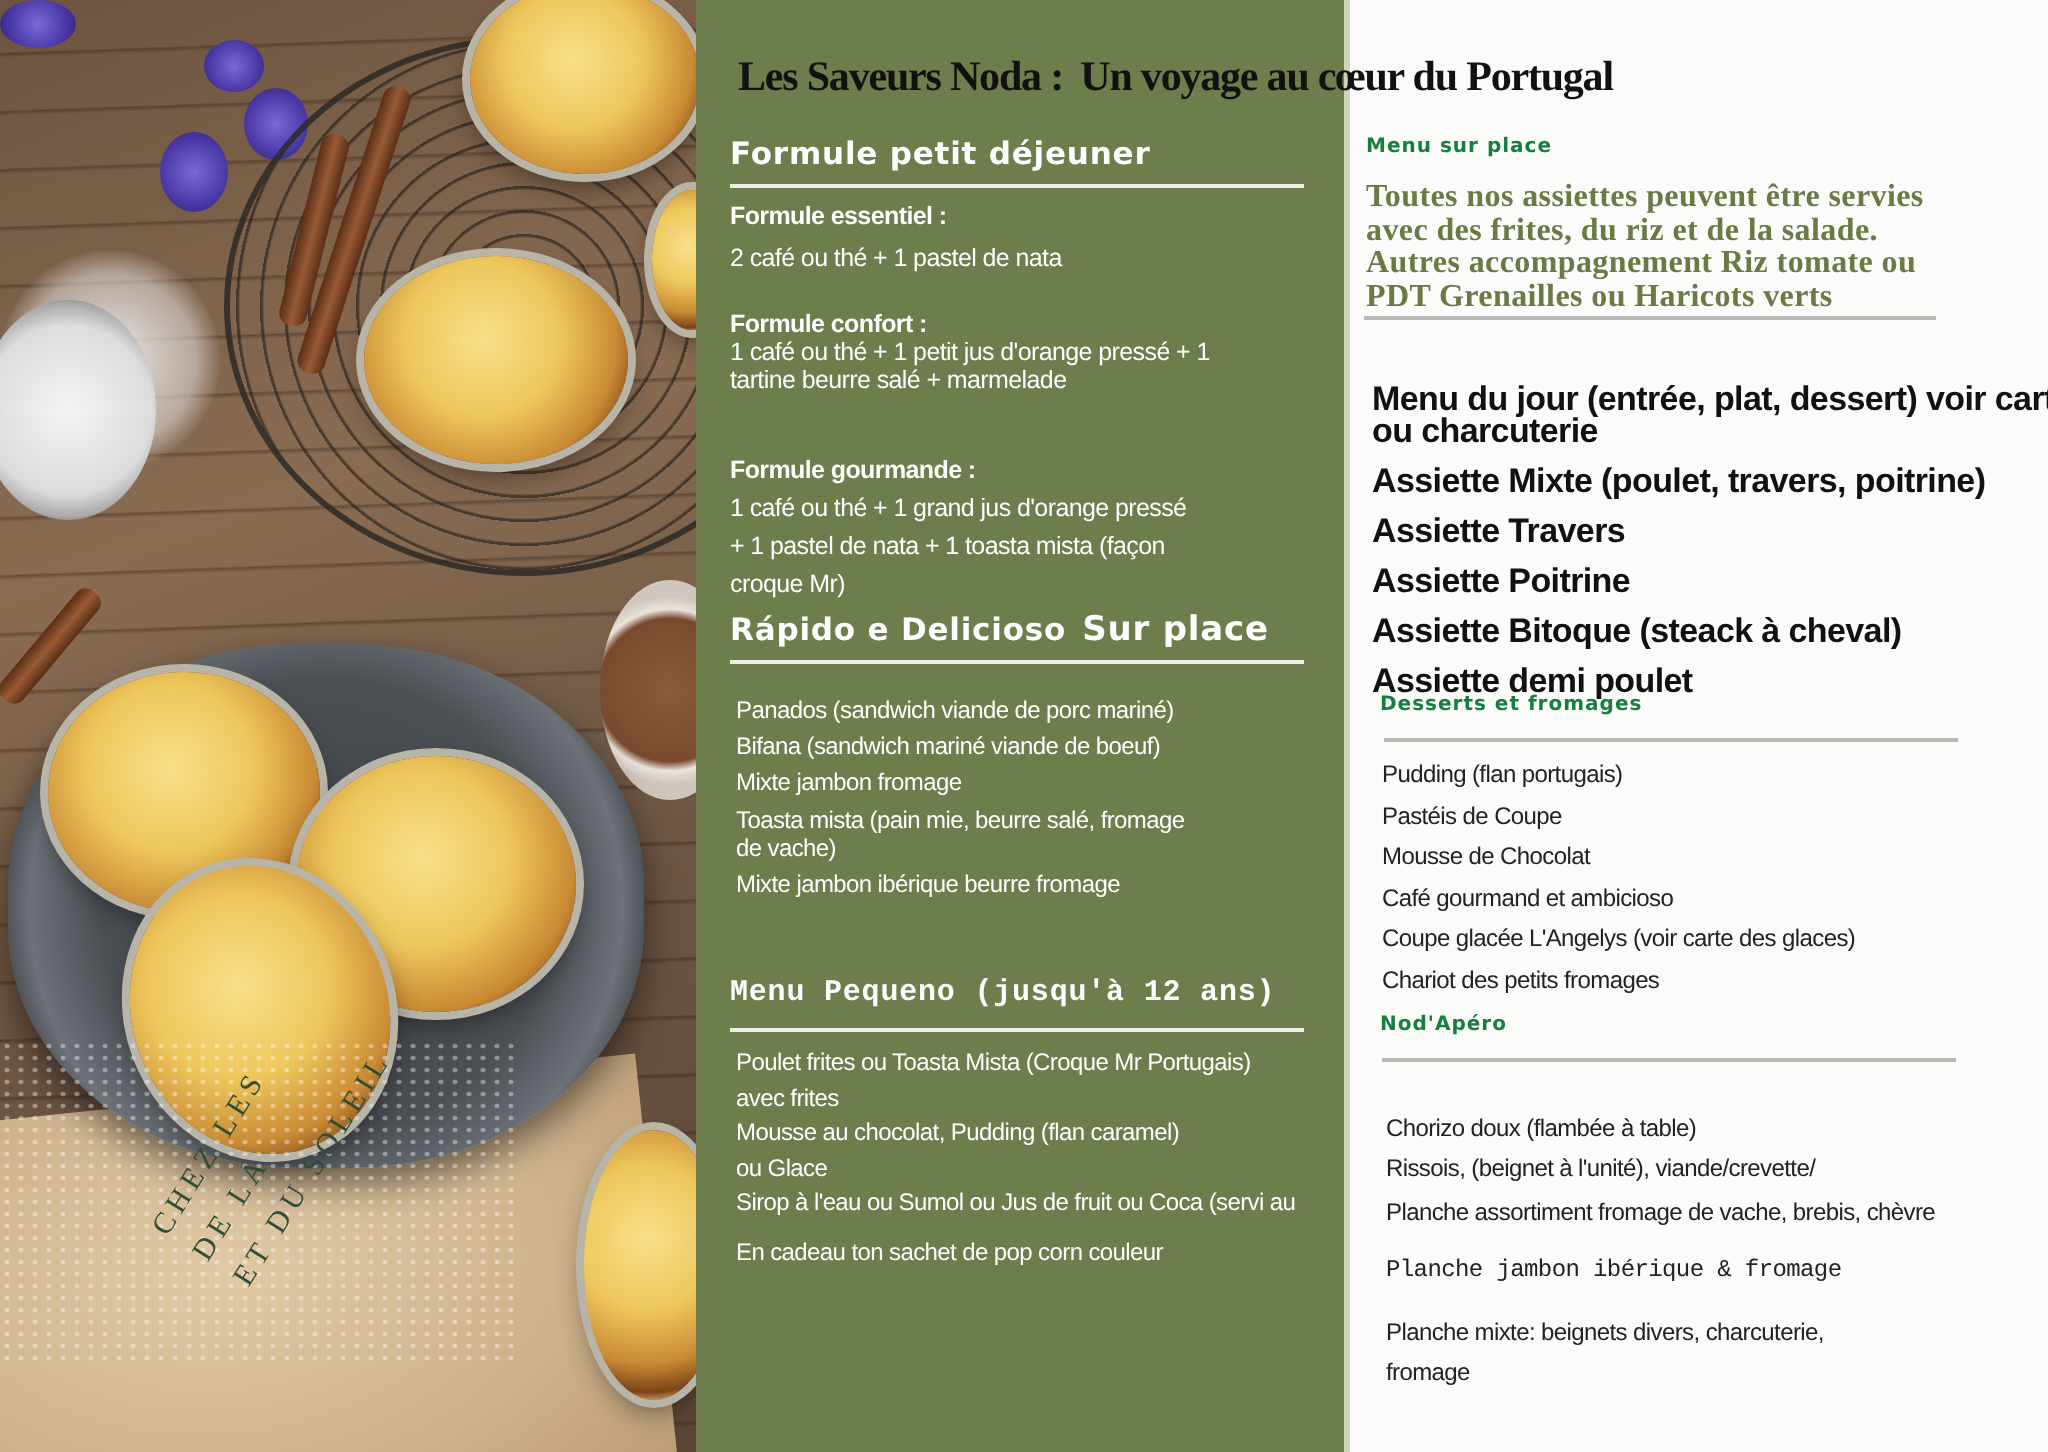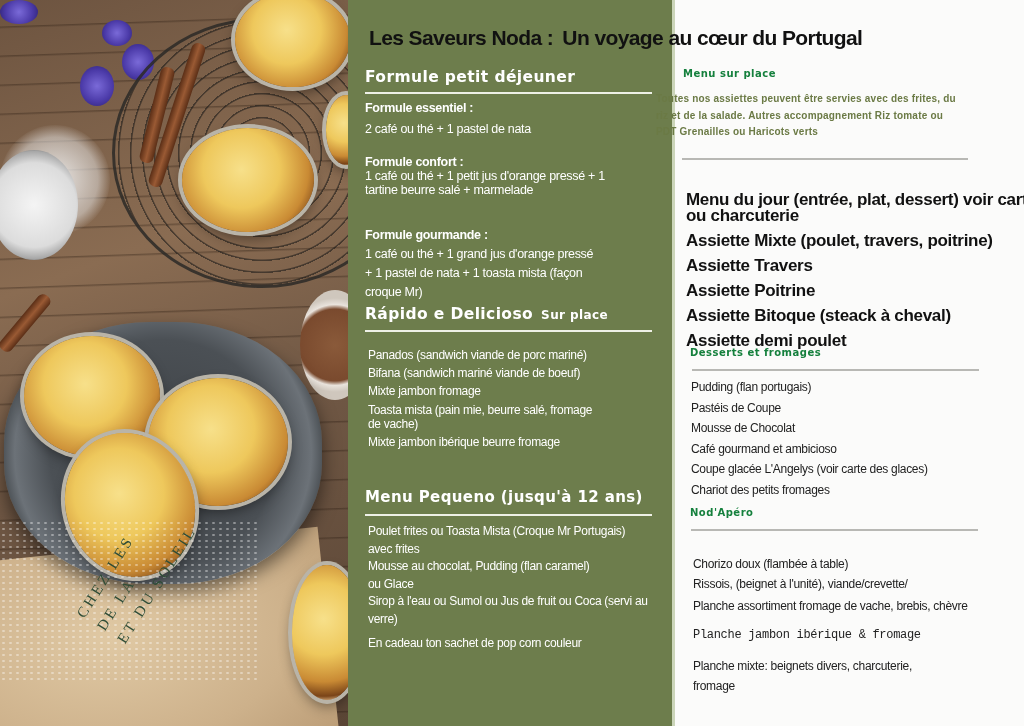--- a/index.html
+++ b/index.html
@@ -69,43 +69,43 @@
   }
 
   
   .green {
     position: absolute; left: 348px; top: 0; width: 324px; height: 726px; background: #6d7d4c;
   }
   .green-edge { position: absolute; left: 672px; top: 0; width: 3px; height: 726px; background: #cbd5b9; }
 
   .title {
     position: absolute; left: 369px; top: 26px; white-space: nowrap;
-    font-family: Liberation Sans, sans-serif; font-weight: bold; font-size: 21px; color: #111; letter-spacing: -0.6px;
+    font-family: Liberation Serif, serif; font-weight: bold; font-size: 21px; color: #111; letter-spacing: -0.6px;
   }
   .title .sep { margin-left: 4px; }
 
   .g-head {
     position: absolute; left: 365px; color: #fff; font-family: "DejaVu Sans", sans-serif; font-weight: bold;
     font-size: 15.5px; letter-spacing: 0.4px; white-space: nowrap;
   }
-  .g-head .sub { font-size: 12px; margin-left: 8px; }
+  .g-head .sub { font-size: 17px; margin-left: 8px; }
   .g-rule { position: absolute; left: 365px; width: 287px; height: 1.5px; background: #eef0e6; }
   .g-txt { position: absolute; left: 365px; color: #fff; font-family: "Liberation Sans", sans-serif; font-size: 12.5px; line-height: 14px; letter-spacing: -0.3px; white-space: nowrap; }
   .g-txt b { font-weight: bold; }
   .g-list { position: absolute; left: 368px; color: #fff; font-family: "Liberation Sans", sans-serif; font-size: 12px; letter-spacing: -0.3px; }
   .g-list div { white-space: nowrap; }
 
   
   .r-head {
     position: absolute; font-family: "DejaVu Sans", sans-serif; font-weight: bold; color: #15803d;
     font-size: 10px; letter-spacing: 0.5px; white-space: nowrap;
   }
   .r-intro {
-    position: absolute; left: 656px; top: 91px; width: 300px; color: #6b7a45;
-    font-family: Liberation Sans, sans-serif; font-weight: bold; font-size: 10px; line-height: 16.5px; letter-spacing: 0.2px;
+    position: absolute; left: 683px; top: 91px; width: 300px; color: #6b7a45;
+    font-family: Liberation Serif, serif; font-weight: bold; font-size: 16px; line-height: 16.5px; letter-spacing: 0.2px;
   }
   .r-rule { position: absolute; height: 1.5px; background: #b8b8b4; }
   .r-plats { position: absolute; left: 686px; top: 192px; color: #111; font-family: "Liberation Sans", sans-serif; font-weight: bold; font-size: 17px; letter-spacing: -0.3px; }
   .r-plats div { white-space: nowrap; }
   .r-list { position: absolute; color: #222; font-family: "Liberation Sans", sans-serif; font-size: 12px; letter-spacing: -0.3px; }
   .r-list div { white-space: nowrap; }
 </style>
 </head>
 <body>
 
@@ -173,29 +173,28 @@
 <div class="g-rule" style="top:330px;"></div>
 <div class="g-list" style="top:346px;line-height:18px;">
   <div>Panados (sandwich viande de porc mariné)</div>
   <div>Bifana (sandwich mariné viande de boeuf)</div>
   <div>Mixte jambon fromage</div>
   <div style="line-height:14px;padding-top:3px;">Toasta mista (pain mie, beurre salé, fromage</div>
   <div style="line-height:14px;"> de vache)</div>
   <div style="padding-top:2px;"> Mixte jambon ibérique beurre fromage</div>
 </div>
 
-<div class="g-head" style="top:488px;font-size:15px;">Menu Pequeno (jusqu'à 12 ans)</div>
+<div class="g-head" style="top:488px;font-size:15px;font-family:Liberation Mono, monospace;">Menu Pequeno (jusqu'à 12 ans)</div>
 <div class="g-rule" style="top:514px;"></div>
 <div class="g-list" style="top:523px;line-height:17.5px;">
   <div>Poulet frites ou Toasta Mista (Croque Mr Portugais)</div>
   <div>avec frites</div>
   <div>Mousse au chocolat, Pudding (flan caramel)</div>
   <div>ou Glace</div>
   <div>Sirop à l'eau ou Sumol ou Jus de fruit ou Coca (servi au</div>
-  <div>verre)</div>
   <div style="padding-top:7px;">En cadeau ton sachet de pop corn couleur</div>
 </div>
 
 <div class="r-head" style="left:683px;top:68px;">Menu sur place</div>
 <div class="r-intro">Toutes nos assiettes peuvent être servies avec des frites, du riz et de la salade. Autres accompagnement Riz tomate ou PDT Grenailles ou Haricots verts</div>
 <div class="r-rule" style="left:682px;top:158px;width:286px;"></div>
 
 <div class="r-plats">
   <div style="line-height:16px;">Menu du jour (entrée, plat, dessert) voir carte</div>
   <div style="line-height:16px;">ou charcuterie</div>

